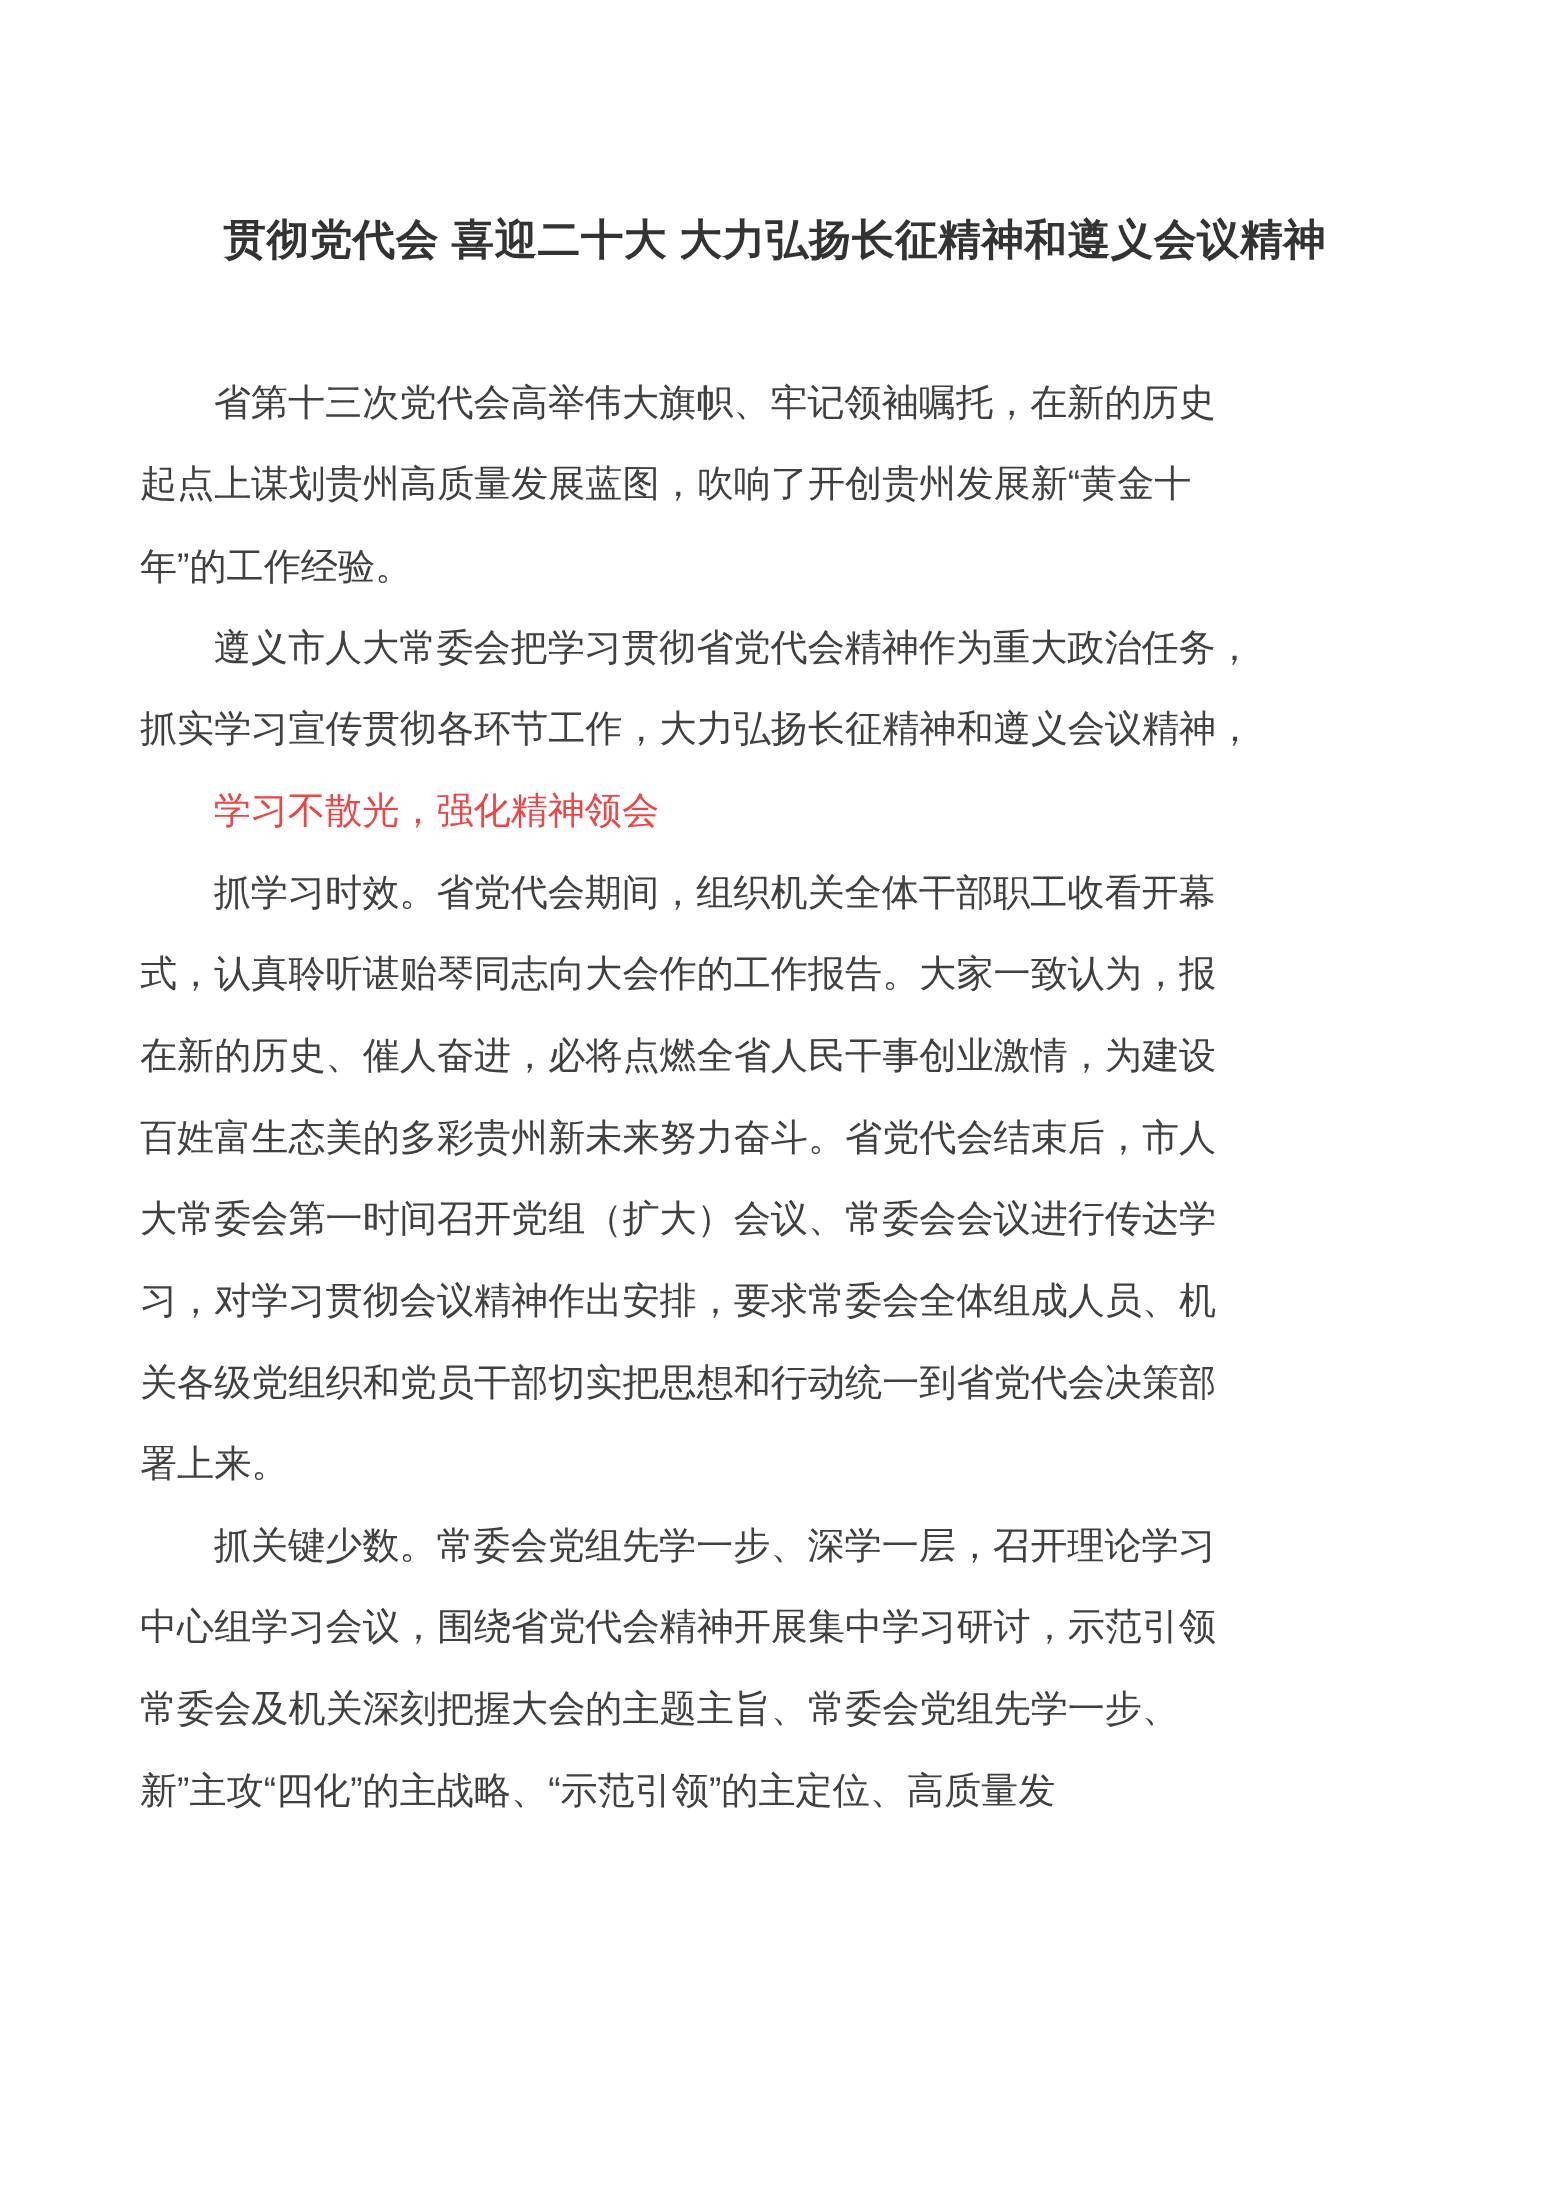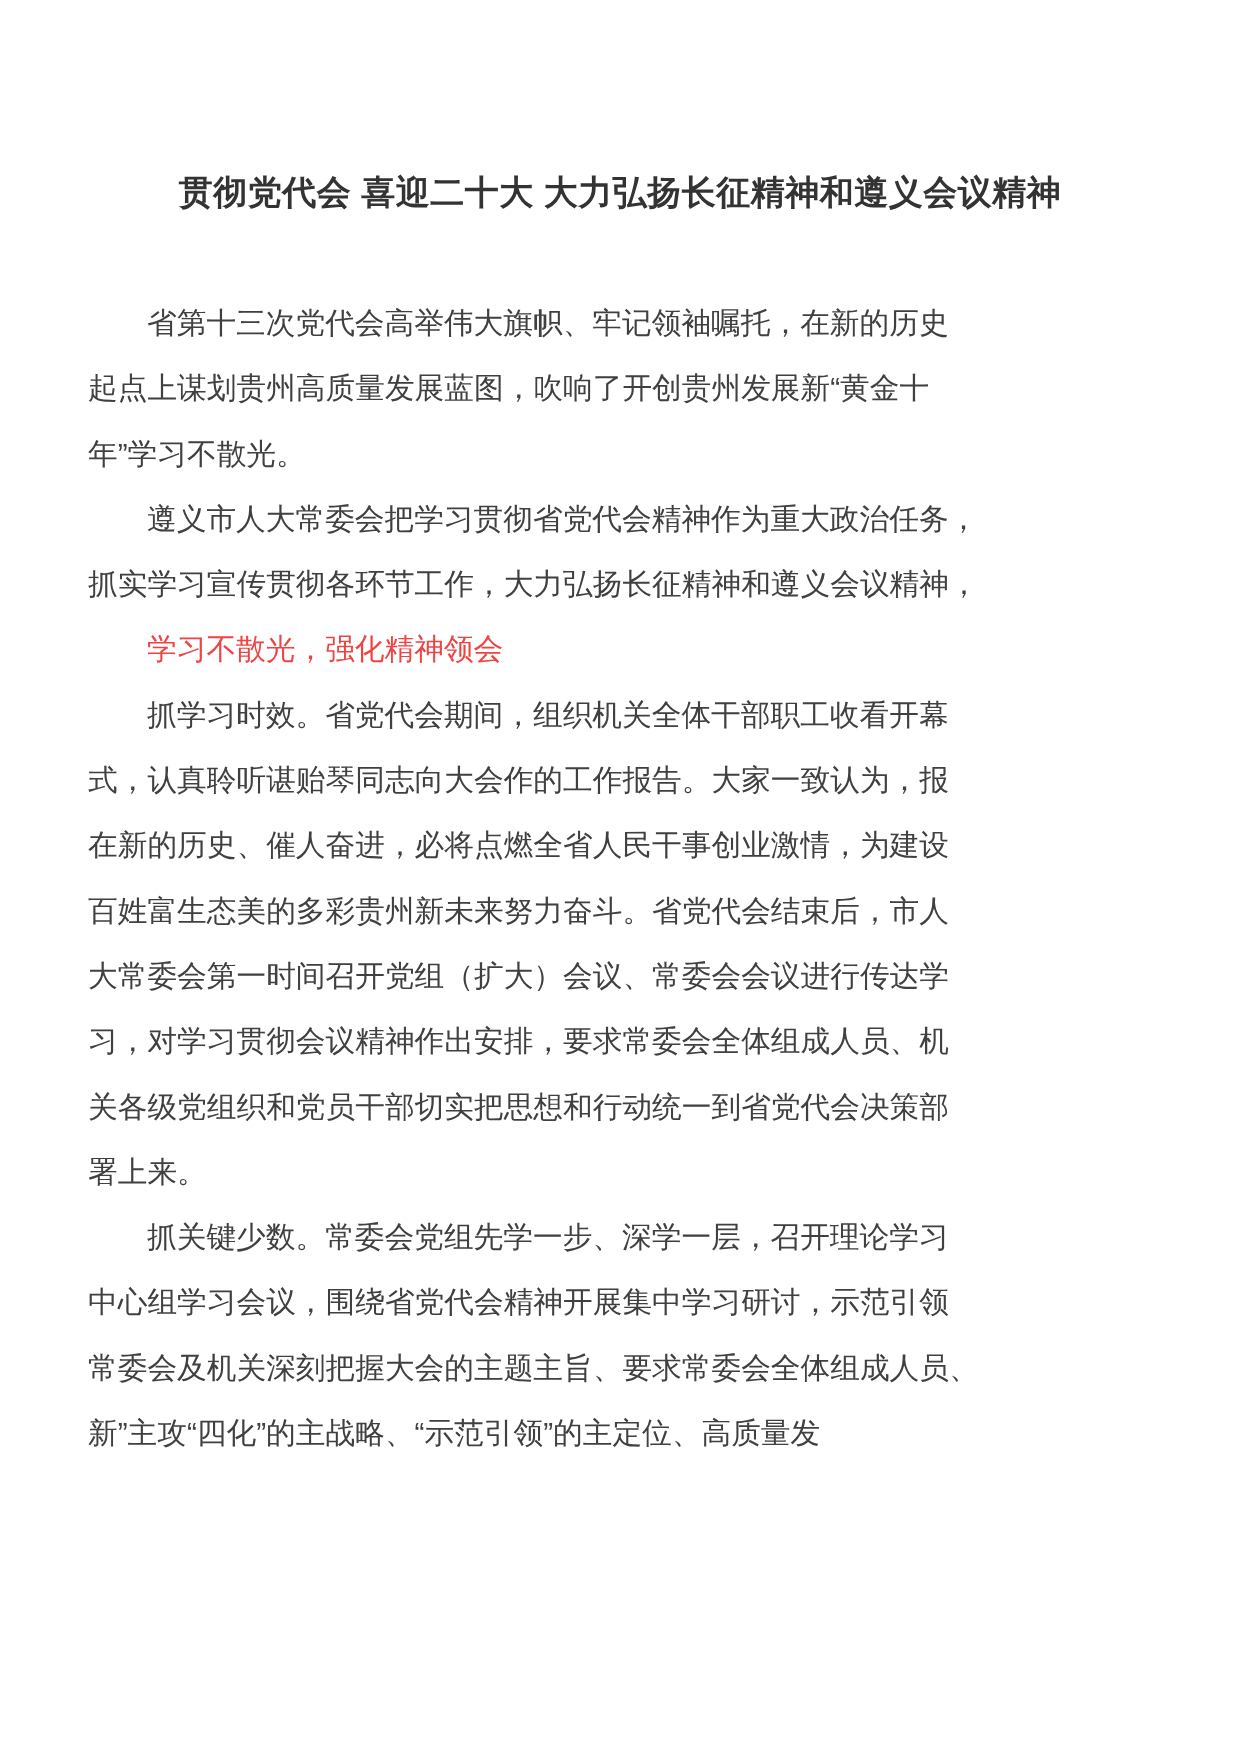--- a/index.html
+++ b/index.html
@@ -23,21 +23,21 @@
     font-size: 34px;
     line-height: 44px;
     font-weight: 700;
     text-align: center;
     color: #333333;
     letter-spacing: 0.5px;
     white-space: nowrap;
   }
   .doc-content {
     margin-top: 76px;
-    padding-left: 88px;
+    padding-left: 112px;
     padding-right: 150px;
   }
   .para {
     margin: 0;
     padding: 0;
   }
   .line {
     font-size: 29.7px;
     line-height: 65.3px;
     white-space: nowrap;
@@ -53,21 +53,21 @@
 </style>
 </head>
 <body>
 
 <div class="page">
   <h1 class="doc-title">贯彻党代会 喜迎二十大 大力弘扬长征精神和遵义会议精神</h1>
   <div class="doc-content" id="doc-content">
       <div class="para">
         <div class="line indent">省第十三次党代会高举伟大旗帜、牢记领袖嘱托，在新的历史</div>
         <div class="line">起点上谋划贵州高质量发展蓝图，吹响了开创贵州发展新“黄金十</div>
-        <div class="line">年”学习不散光。</div>
+        <div class="line">年”的工作经验。</div>
       </div>
       <div class="para">
         <div class="line indent">遵义市人大常委会把学习贯彻省党代会精神作为重大政治任务，</div>
         <div class="line">抓实学习宣传贯彻各环节工作，大力弘扬长征精神和遵义会议精神，</div>
       </div>
       <div class="para heading">
         <div class="line indent">学习不散光，强化精神领会</div>
       </div>
       <div class="para">
         <div class="line indent">抓学习时效。省党代会期间，组织机关全体干部职工收看开幕</div>
@@ -75,17 +75,17 @@
         <div class="line">在新的历史、催人奋进，必将点燃全省人民干事创业激情，为建设</div>
         <div class="line">百姓富生态美的多彩贵州新未来努力奋斗。省党代会结束后，市人</div>
         <div class="line">大常委会第一时间召开党组（扩大）会议、常委会会议进行传达学</div>
         <div class="line">习，对学习贯彻会议精神作出安排，要求常委会全体组成人员、机</div>
         <div class="line">关各级党组织和党员干部切实把思想和行动统一到省党代会决策部</div>
         <div class="line">署上来。</div>
       </div>
       <div class="para">
         <div class="line indent">抓关键少数。常委会党组先学一步、深学一层，召开理论学习</div>
         <div class="line">中心组学习会议，围绕省党代会精神开展集中学习研讨，示范引领</div>
-        <div class="line">常委会及机关深刻把握大会的主题主旨、要求常委会全体组成人员、</div>
+        <div class="line">常委会及机关深刻把握大会的主题主旨、常委会党组先学一步、</div>
         <div class="line">新”主攻“四化”的主战略、“示范引领”的主定位、高质量发</div>
       </div>
     </div>
 </div>
 
 </body></html>

